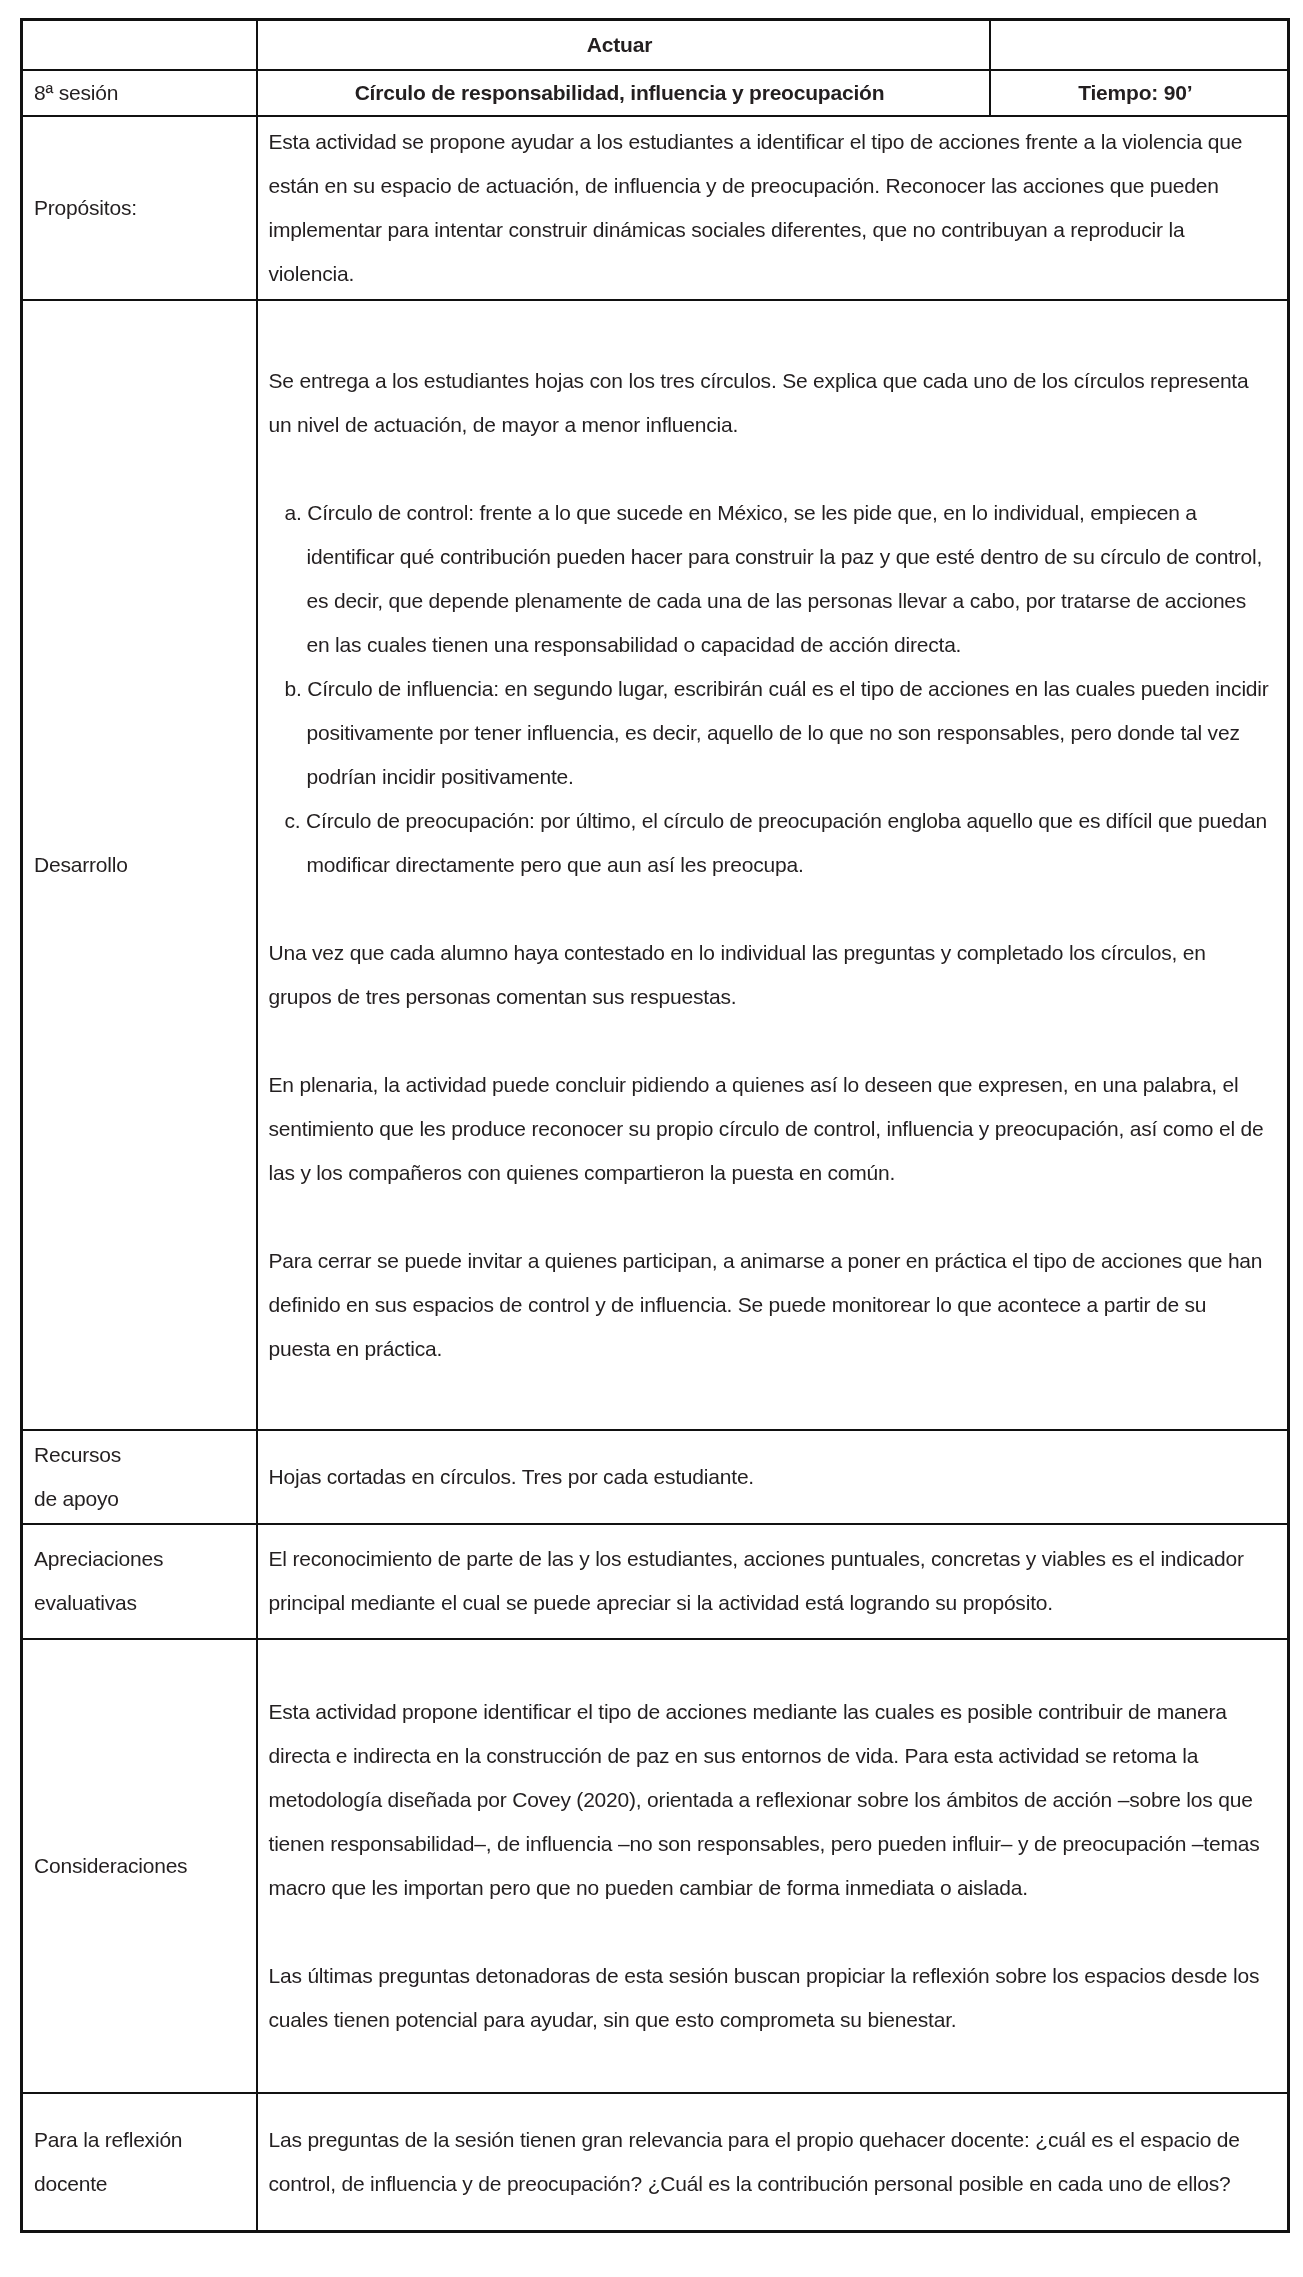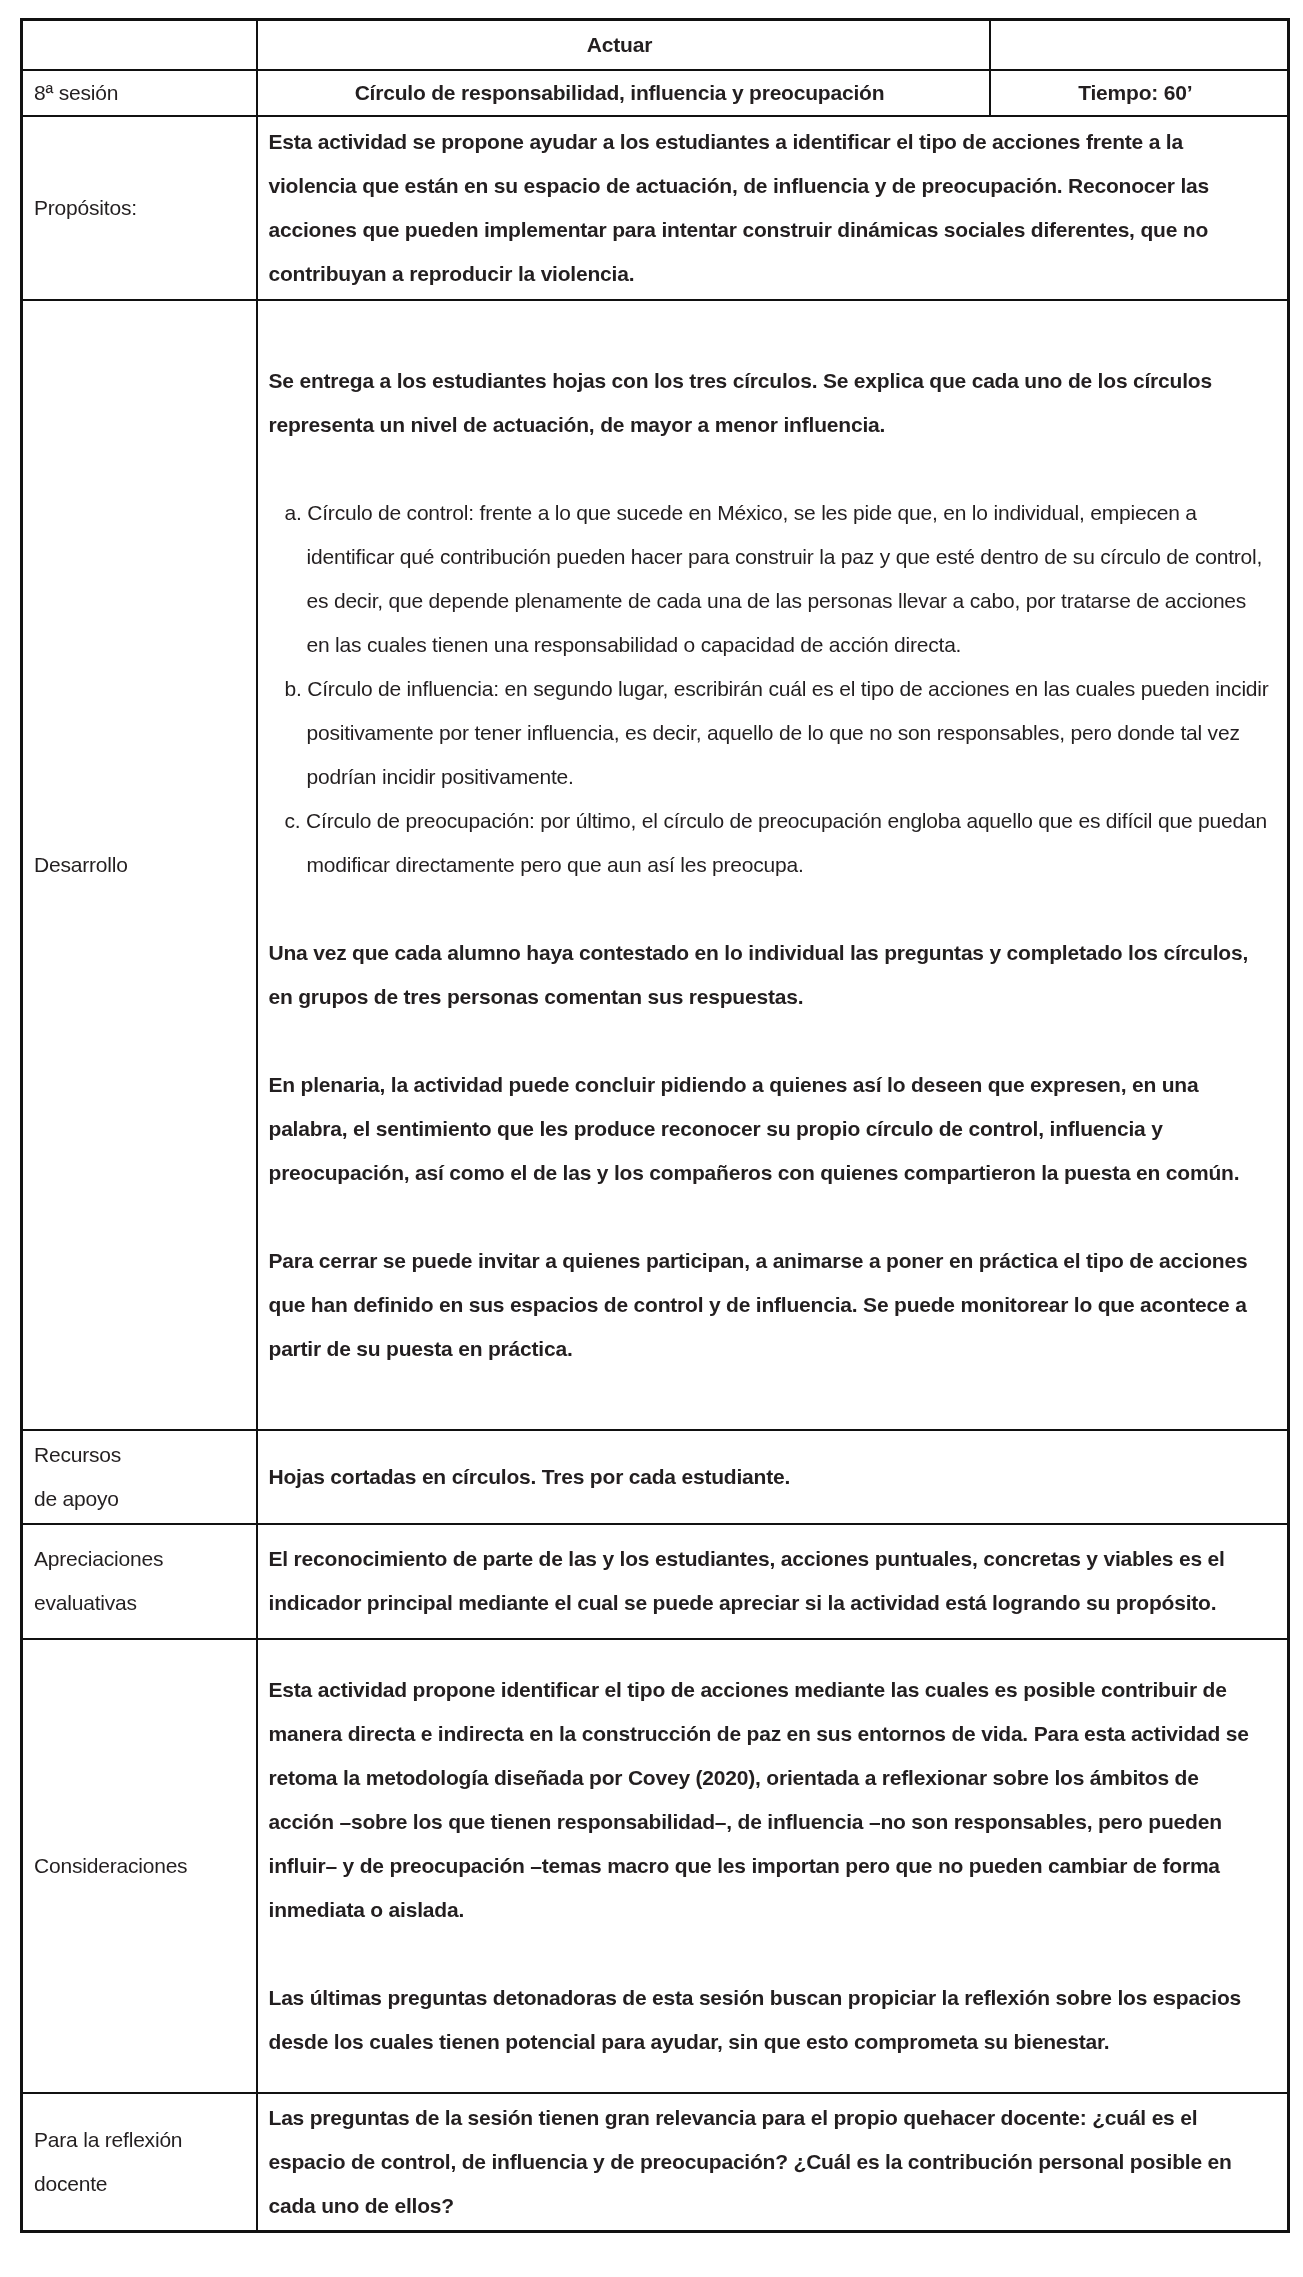--- a/index.html
+++ b/index.html
@@ -21,21 +21,21 @@
     line-height: 44px;
     letter-spacing: -0.2px;
     margin-left: 24px;
   }
   .col-label { width: 235px; }
   .col-main { width: 733px; }
   .col-time { width: 299px; }
   .hdr td { text-align: center; font-weight: bold; font-size: 21px; }
   .hdr td.label-cell { text-align: left; font-weight: normal; }
   .label-cell { line-height: 44px; font-size: 21px; }
-  .para { margin: 0; font-weight: bold; }
+  .para { margin: 0; }
   .gap { height: 44px; }
   .list { margin: 0; padding: 0; list-style: none; }
   .list li { padding-left: 32px; text-indent: -22px; margin-left: 6px; }
   .multiline-label { line-height: 44px; }
 </style>
 </head>
 <body>
 
 <table class="doc-table">
   <colgroup>
@@ -47,21 +47,21 @@
   <tbody>
       <tr class="hdr" style="height:50px">
     <td class="label-cell"></td>
     <td>Actuar</td>
     <td></td>
   </tr>
 
   <tr class="hdr" style="height:46px">
     <td class="label-cell">8ª sesión</td>
     <td>Círculo de responsabilidad, influencia y preocupación</td>
-    <td>Tiempo: 60’</td>
+    <td>Tiempo: 90’</td>
   </tr>
 
   <tr style="height:184px">
     <td class="label-cell">Propósitos:</td>
     <td colspan="2">
       <p class="para">Esta actividad se propone ayudar a los estudiantes a identificar el tipo de acciones frente a la violencia que están en su espacio de actuación, de influencia y de preocupación. Reconocer las acciones que pueden implementar para intentar construir dinámicas sociales diferentes, que no contribuyan a reproducir la violencia.</p>
     </td>
   </tr>
 
   <tr style="height:1130px">

